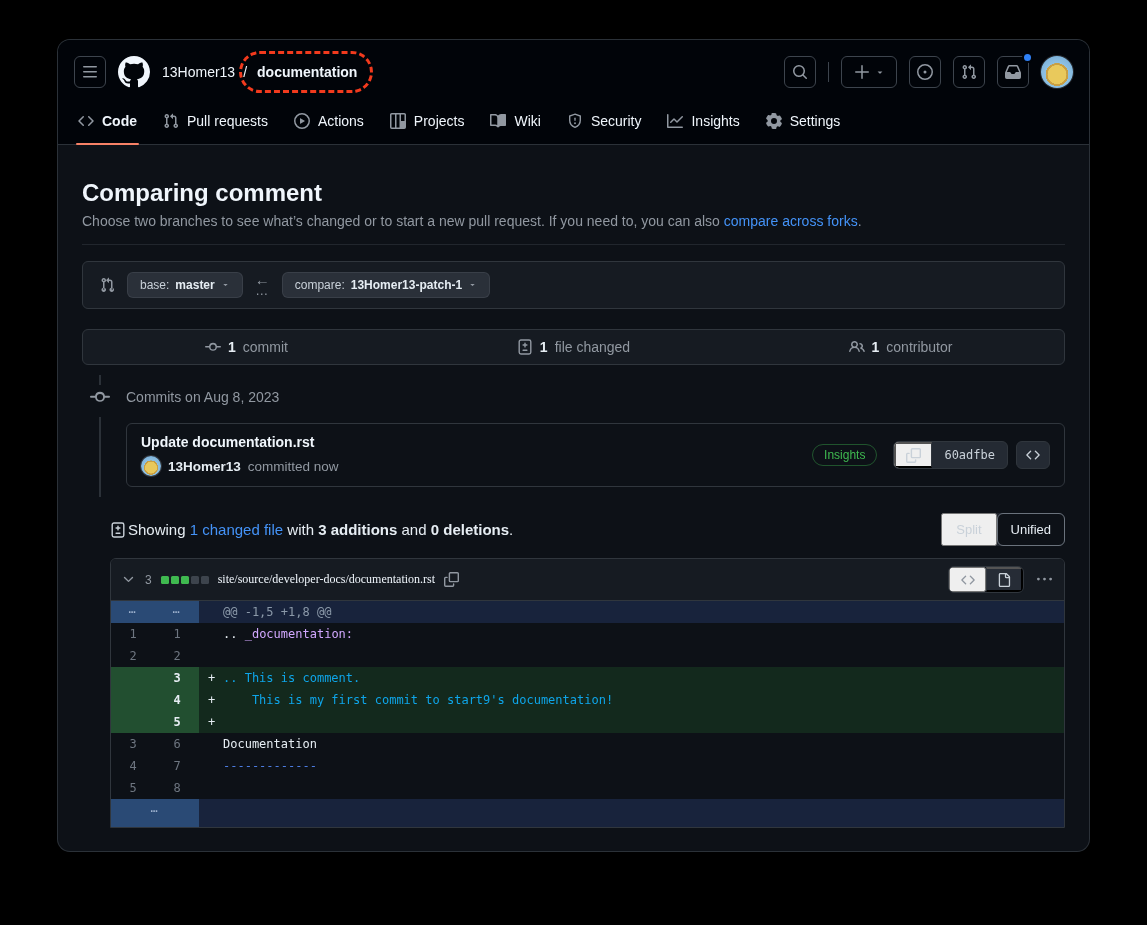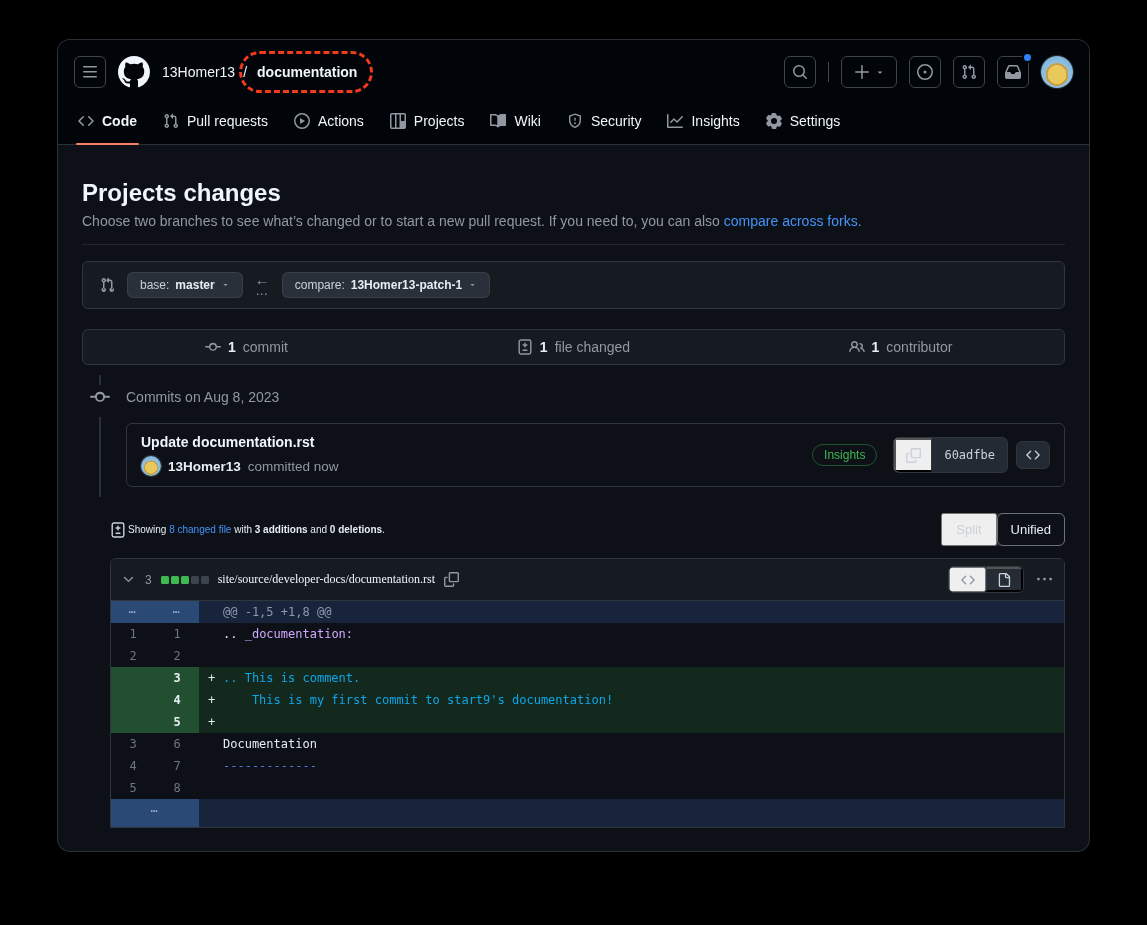--- a/index.html
+++ b/index.html
@@ -99,32 +99,32 @@
   .avatar-sm {
     width: 20px; height: 20px; border-radius: 50%;
     background: radial-gradient(circle at 50% 58%, #e9c95c 0 38%, #c99f43 39% 46%, #8fc1e3 47%, #6fa8d6 100%);
     box-shadow: 0 0 0 1px rgba(255,255,255,.15);
   }
   .cc-meta .author { color: #e6edf3; font-weight: 700; }
   .verified {
     font-size: 12px; color: #3fb950; border: 1px solid rgba(63,185,80,.4);
     border-radius: 999px; padding: 3px 11px; margin-right: 16px;
   }
-  .hashgroup { display: flex; align-items: stretch; border: 1px solid #30363d; border-radius: 6px; overflow: hidden; height: 36px; background: #242a33; }
+  .hashgroup { display: flex; align-items: stretch; border: 1px solid #30363d; border-radius: 6px; overflow: hidden; height: 28px; background: #242a33; }
   .hg-copy { width: 38px; display: flex; align-items: center; justify-content: center; color: #c9d1d9; border-right: 1px solid #30363d; }
   .hg-copy svg { width: 15px; height: 15px; }
   .hg-sha { display: flex; align-items: center; padding: 0 12px; font-family: "DejaVu Sans Mono", monospace; font-size: 12px; color: #c9d1d9; }
   .codebtn {
     width: 34px; height: 28px; margin-left: 8px; border: 1px solid #30363d; border-radius: 6px;
     background: #242a33; display: flex; align-items: center; justify-content: center; color: #c9d1d9;
   }
   .codebtn svg { width: 14px; height: 14px; }
   
   .files-row { display: flex; align-items: center; margin: 26px 0 0 28px; }
-  .fs-text { display: flex; align-items: center; font-size: 10px; color: #e6edf3; white-space: pre; }
+  .fs-text { display: flex; align-items: center; font-size: 15px; color: #e6edf3; white-space: pre; }
   .fs-text svg { width: 16px; height: 16px; color: #c9d1d9; margin-right: 2px; }
   .fs-text .link { color: #4493f8; }
   .toggle { margin-left: auto; display: flex; align-items: stretch; background: #1f242c; border-radius: 6px; }
   .tg { padding: 7px 13px; font-size: 13px; color: #c9d1d9; display: flex; align-items: center; }
   .tg.selected { background: #0d1117; border: 1px solid #6a727c; border-radius: 6px; color: #e6edf3; font-weight: 500; }
   
   .diff-card { margin: 12px 0 0 28px; border: 1px solid #30363d; border-radius: 6px 6px 0 0; overflow: hidden; }
   .diff-head { display: flex; align-items: center; gap: 9px; background: #161b22; padding: 7px 10px; border-bottom: 1px solid #30363d; }
   .dh-chev, .dh-copy, .dh-kebab { color: #9198a1; display: flex; align-items: center; }
   .dh-chev svg, .dh-copy svg, .dh-kebab svg { width: 15px; height: 15px; }
@@ -267,21 +267,21 @@
       <a class="navtab">
         <svg viewBox="0 0 16 16">
             <path fill="currentColor" d="M8 0a8.2 8.2 0 0 1 1.701.178.75.75 0 0 1 .592.566l.303 1.587a6.7 6.7 0 0 1 1.141.662l1.529-.532a.75.75 0 0 1 .826.213 8.2 8.2 0 0 1 1.701 2.945.75.75 0 0 1-.234.81l-1.225 1.056a6.7 6.7 0 0 1 0 1.318l1.225 1.057a.75.75 0 0 1 .234.81 8.2 8.2 0 0 1-1.701 2.944.75.75 0 0 1-.826.213l-1.529-.531a6.7 6.7 0 0 1-1.141.661l-.303 1.588a.75.75 0 0 1-.592.565A8.2 8.2 0 0 1 8 16a8.2 8.2 0 0 1-1.701-.178.75.75 0 0 1-.592-.565l-.303-1.588a6.7 6.7 0 0 1-1.141-.661l-1.529.531a.75.75 0 0 1-.826-.213 8.2 8.2 0 0 1-1.701-2.944.75.75 0 0 1 .234-.81l1.225-1.057a6.7 6.7 0 0 1 0-1.318L.441 5.929a.75.75 0 0 1-.234-.81 8.2 8.2 0 0 1 1.701-2.945.75.75 0 0 1 .826-.213l1.529.532a6.7 6.7 0 0 1 1.141-.662l.303-1.587a.75.75 0 0 1 .592-.566A8.2 8.2 0 0 1 8 0Zm0 5a3 3 0 1 0 0 6 3 3 0 0 0 0-6Z"></path>
           </svg>
         <span>Settings</span>
       </a>
     </nav>
   </div>
 
   <div class="main">
-    <h1 class="page-title">Projects changes</h1>
+    <h1 class="page-title">Comparing comment</h1>
     <p class="desc"><span>Choose two branches to see what’s changed or to start a new pull request. If you need to, you can also </span><a class="link">compare across forks</a><span>.</span></p>
     <div class="rule"></div>
 
     <div class="range-bar">
       <svg viewBox="0 0 16 16">
           <path fill="currentColor" d="M9.573.677A.25.25 0 0 1 10 .854V2.5h1A2.5 2.5 0 0 1 13.5 5v5.628a2.251 2.251 0 1 1-1.5 0V5a1 1 0 0 0-1-1h-1v1.646a.25.25 0 0 1-.427.177L7.177 3.427a.25.25 0 0 1 0-.354ZM2.5 3.25a2.25 2.25 0 1 1 3 2.122v5.256a2.251 2.251 0 1 1-1.5 0V5.372A2.25 2.25 0 0 1 2.5 3.25Zm2.25 8a.75.75 0 1 0 0 1.5.75.75 0 0 0 0-1.5Zm8.5 0a.75.75 0 1 0 0 1.5.75.75 0 0 0 0-1.5ZM4.75 2.5a.75.75 0 1 0 0 1.5.75.75 0 0 0 0-1.5Z"></path>
         </svg>
       <button class="branch-btn">
         <span>base:</span>
         <b>master</b>
@@ -362,21 +362,21 @@
         </button>
       </div>
     </div>
 
     <div class="files-row">
       <div class="fs-text">
         <svg viewBox="0 0 16 16">
             <rect x="2.2" y="1" width="11.6" height="14" rx="1.75" fill="none" stroke="currentColor" stroke-width="1.4"></rect>
             <path d="M8 4.1v3.8M6.1 6h3.8M6.1 11.2h3.8" stroke="currentColor" stroke-width="1.4" stroke-linecap="round"></path>
           </svg>
-        <span>Showing </span><a class="link">8 changed file</a><span> with </span><b>3 additions</b><span> and </span><b>0 deletions</b><span>.</span>
+        <span>Showing </span><a class="link">1 changed file</a><span> with </span><b>3 additions</b><span> and </span><b>0 deletions</b><span>.</span>
       </div>
       <div class="toggle">
         <button class="tg">Split</button>
         <button class="tg selected">Unified</button>
       </div>
     </div>
 
     <div class="diff-card">
       <div class="diff-head">
         <span class="dh-chev">

